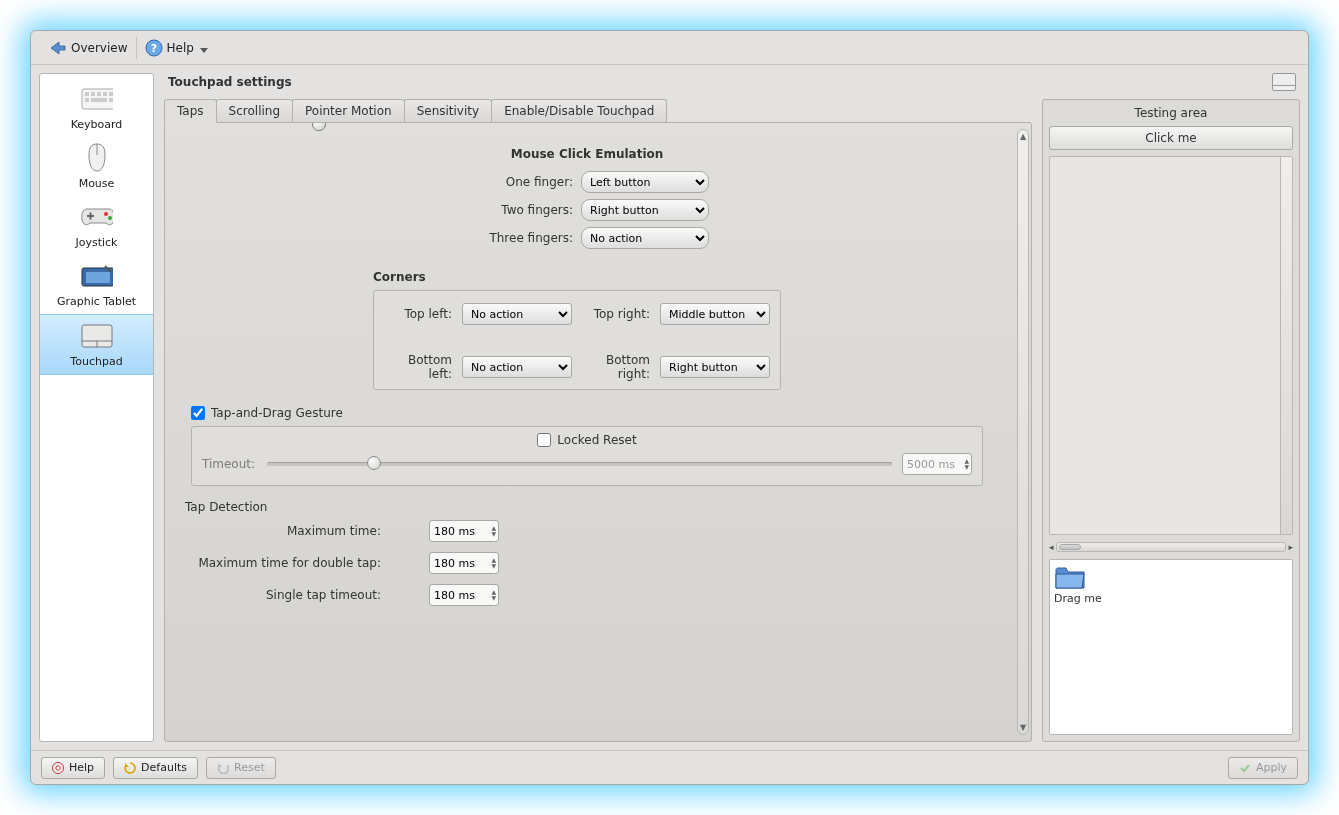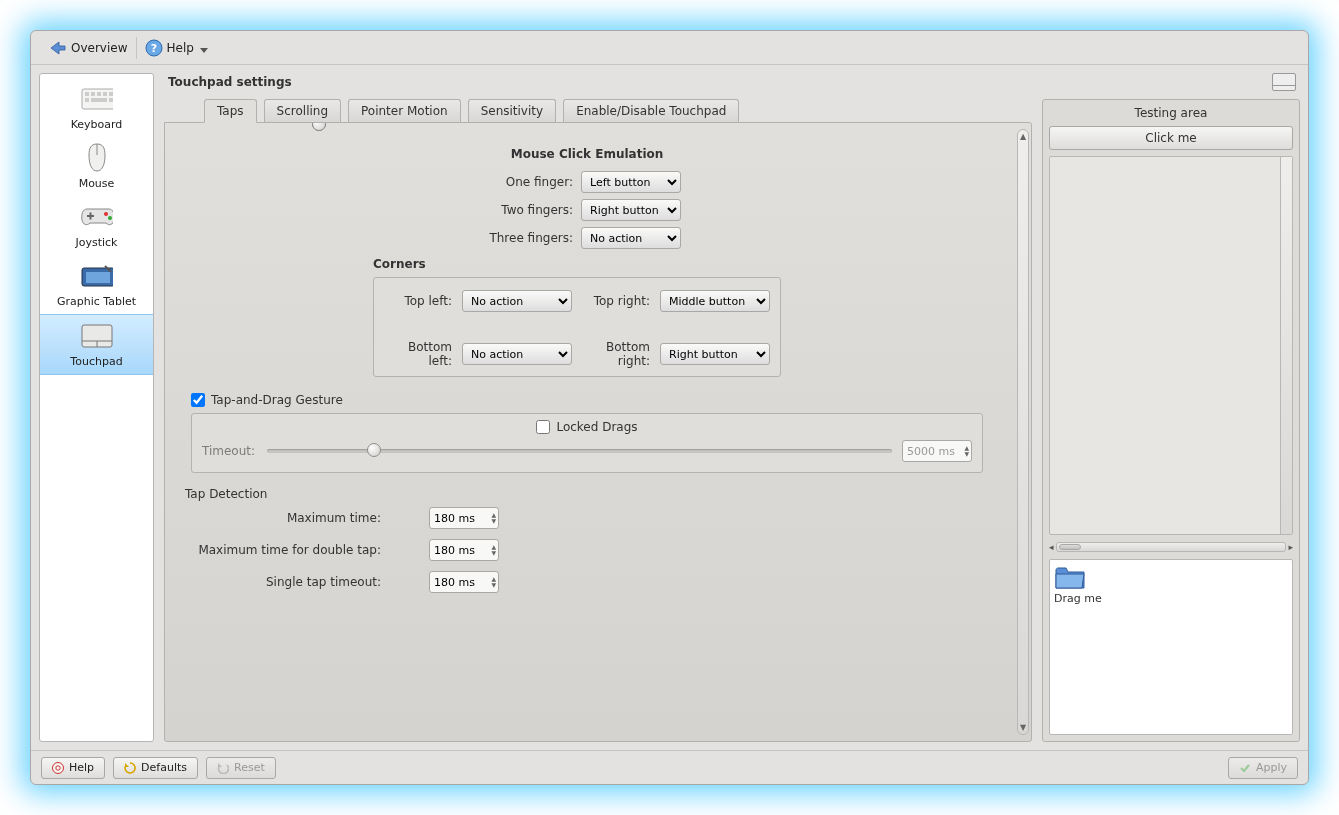--- a/index.html
+++ b/index.html
@@ -75,21 +75,21 @@
   .content-header h3 { font-size: 12px; font-weight: bold; color: #333; }
   .touchpad-mini { width:24px; height:18px; border:1px solid #999; border-radius:2px; background:#eee; position:relative;}
   .touchpad-mini:after{content:"";position:absolute;bottom:0;left:0;right:0;height:4px;border-top:1px solid #999;}
 
   .content-body {
     flex: 1; display: flex; gap: 10px; min-height:0;
   }
   .settings-pane { flex: 1; display: flex; flex-direction: column; min-width:0;}
 
   
-  .tabbar { display: flex; gap: 8px; padding-left: 0; margin-left: 40px; }
+  .tabbar { display: flex; gap: 0; padding-left: 0; }
   .tab {
     padding: 4px 12px; font-size: 12px; color: #333;
     background: linear-gradient(#e9e8e6,#d7d6d4);
     border: 1px solid #b2b1af; border-bottom: none;
     border-radius: 3px 3px 0 0; margin-right: -1px; cursor:pointer;
   }
   .tab.active {
     background: #e0dfdc; font-weight: normal;
     border-bottom: 1px solid #e0dfdc; position:relative; z-index:2;
   }
@@ -103,29 +103,29 @@
   .panel-scrollbar {
     position:absolute; right:2px; top:6px; bottom:6px; width:12px;
     background: linear-gradient(#efeeec,#d9d8d6);
     border:1px solid #b8b7b5; border-radius:6px;
     display:flex; flex-direction:column; justify-content:space-between; align-items:center;
   }
   .panel-scrollbar .arrow{font-size:8px;color:#666;padding:2px;}
 
   .section-wrapper { padding-right:22px; }
   .section-title { font-size:12px; font-weight:bold; color:#333; text-align:center; margin-bottom:10px; margin-top:4px;}
-  .section-title.left { text-align:left; margin-left:190px; margin-top:8px; margin-bottom:6px;}
+  .section-title.left { text-align:left; margin-left:190px; margin-top:21px; margin-bottom:6px;}
   .heading-left { font-size:12px; font-weight:normal; color:#333; margin:14px 0 6px 2px;}
 
   .form-row { display:flex; align-items:center; justify-content:flex-start; margin-bottom:6px;}
   .form-row .lbl { width: 390px; text-align:right; font-size:12px; color:#333; margin-right:8px;}
   .combo {
-    width: 100px; height:22px; font-size:11px;
+    width: 128px; height:22px; font-size:11px;
     background: linear-gradient(#fafaf9,#ddd);
-    border:1px solid #a9a8a6; border-radius:3px; padding:0 4px;
+    border:1px solid #a9a8a6; border-radius:9px; padding:0 4px;
   }
 
   .corners-box {
     margin: 4px 0 0 190px; width: 408px;
     border:1px solid #b4b3b1; border-radius:3px; padding: 12px 10px 8px;
     display:grid; grid-template-columns: auto auto auto auto; row-gap:28px; column-gap:10px; align-items:center;
     background:#dfdedb;
   }
   .corn-lbl { font-size:12px; color:#333; text-align:right;}
   .corn-combo { width:110px; height:22px; font-size:11px; background:linear-gradient(#fafaf9,#ddd); border:1px solid #a9a8a6; border-radius:3px; padding:0 4px;}
@@ -346,21 +346,21 @@
               </div>
 
               <div class="chk-row">
                 <input type="checkbox" checked="" style="">
                 <label>Tap-and-Drag Gesture</label>
               </div>
 
               <div class="locked-box">
                 <div class="locked-head">
                   <input type="checkbox" style="">
-                  <span style="font-size:12px;color:#333;">Locked Drags</span>
+                  <span style="font-size:12px;color:#333;">Locked Reset</span>
                 </div>
                 <div class="slider-row">
                   <span class="lbl-left">Timeout:</span>
                   <div class="track">
                     <div class="thumb" style="left:16%;"></div>
                   </div>
                   <div class="spin disabled">
                         <span>5000 ms</span>
                         <span class="spin-btns">
                           <span class="up">▲</span>

